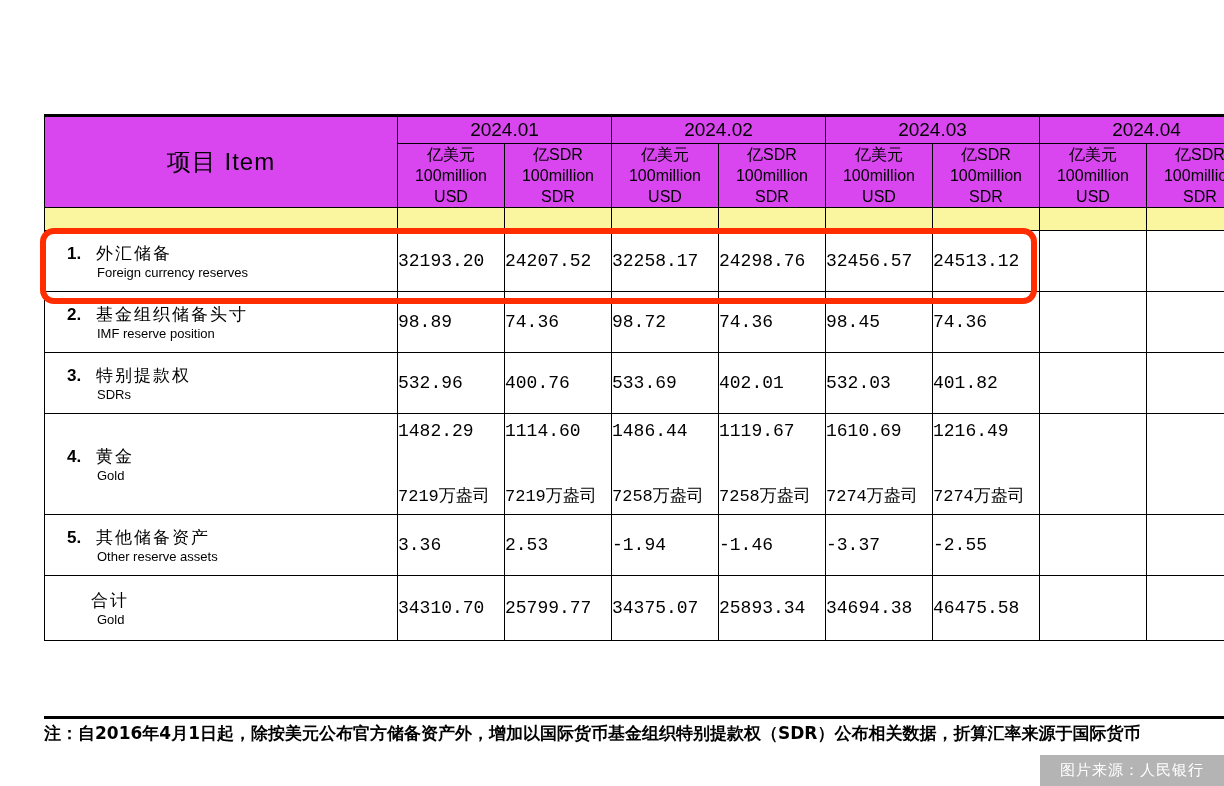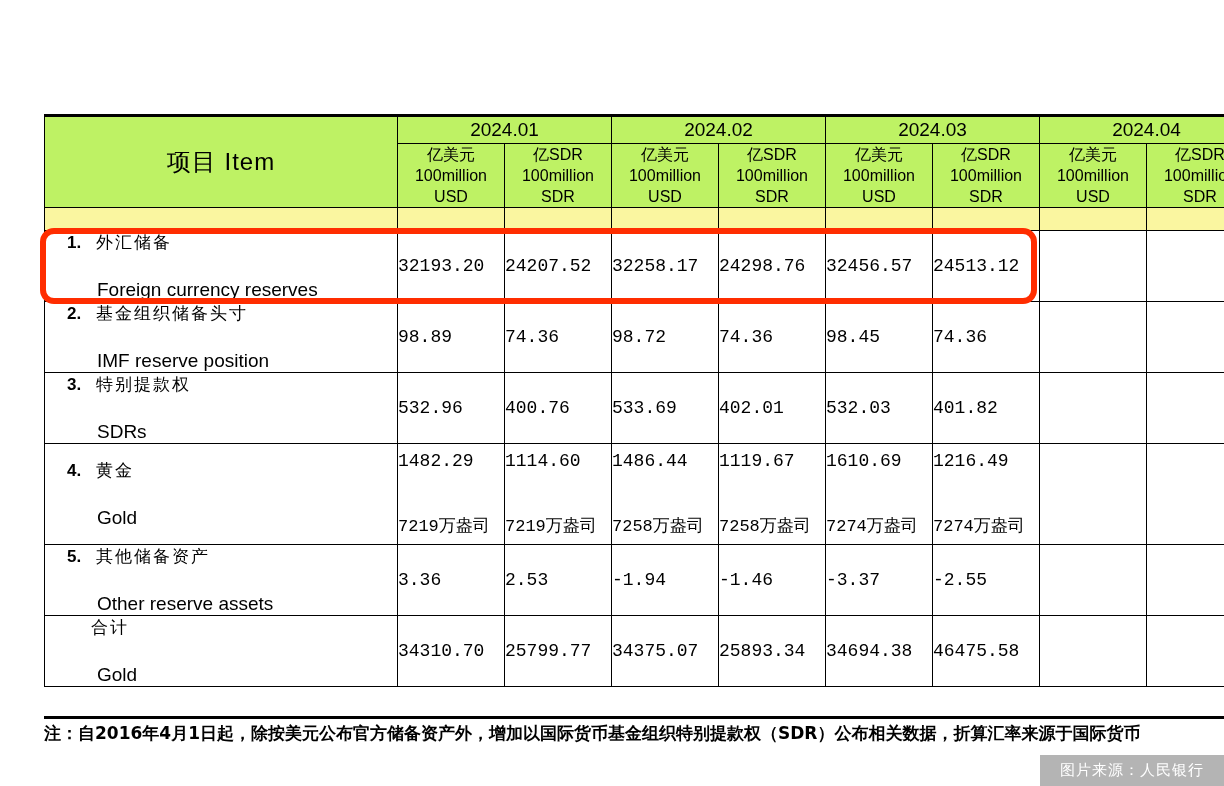--- a/index.html
+++ b/index.html
@@ -46,21 +46,21 @@
   .rule-bottom {
     position: absolute;
     left: 44px;
     top: 716px;
     width: 1180px;
     height: 3px;
     background: #000000;
   }
 
   
-  .hdr-blue { background: #bef264; }
+  .hdr-blue { background: #d946ef; }
   .hdr-item {
     text-align: center;
     font-size: 24px;
     letter-spacing: 1px;
   }
   .hdr-period {
     text-align: center;
     font-size: 19px;
     height: 26px;
     line-height: 26px;
@@ -91,23 +91,23 @@
     letter-spacing: 2px;
     padding-left: 22px;
     white-space: nowrap;
   }
   .item-cn .num {
     font-family: "Liberation Sans", sans-serif;
     font-weight: bold;
     letter-spacing: 0;
   }
   .item-en {
-    font-size: 19px;
+    font-size: 13px;
     padding-left: 52px;
-    margin-top: 25px;
+    margin-top: 0;
     white-space: nowrap;
   }
   .num-cell {
     text-align: left;
     font-size: 18px;
     padding-right: 8px;
     white-space: nowrap;
     font-family: Liberation Mono, monospace;
   }
   .num-cell .v-main { display: block; }

